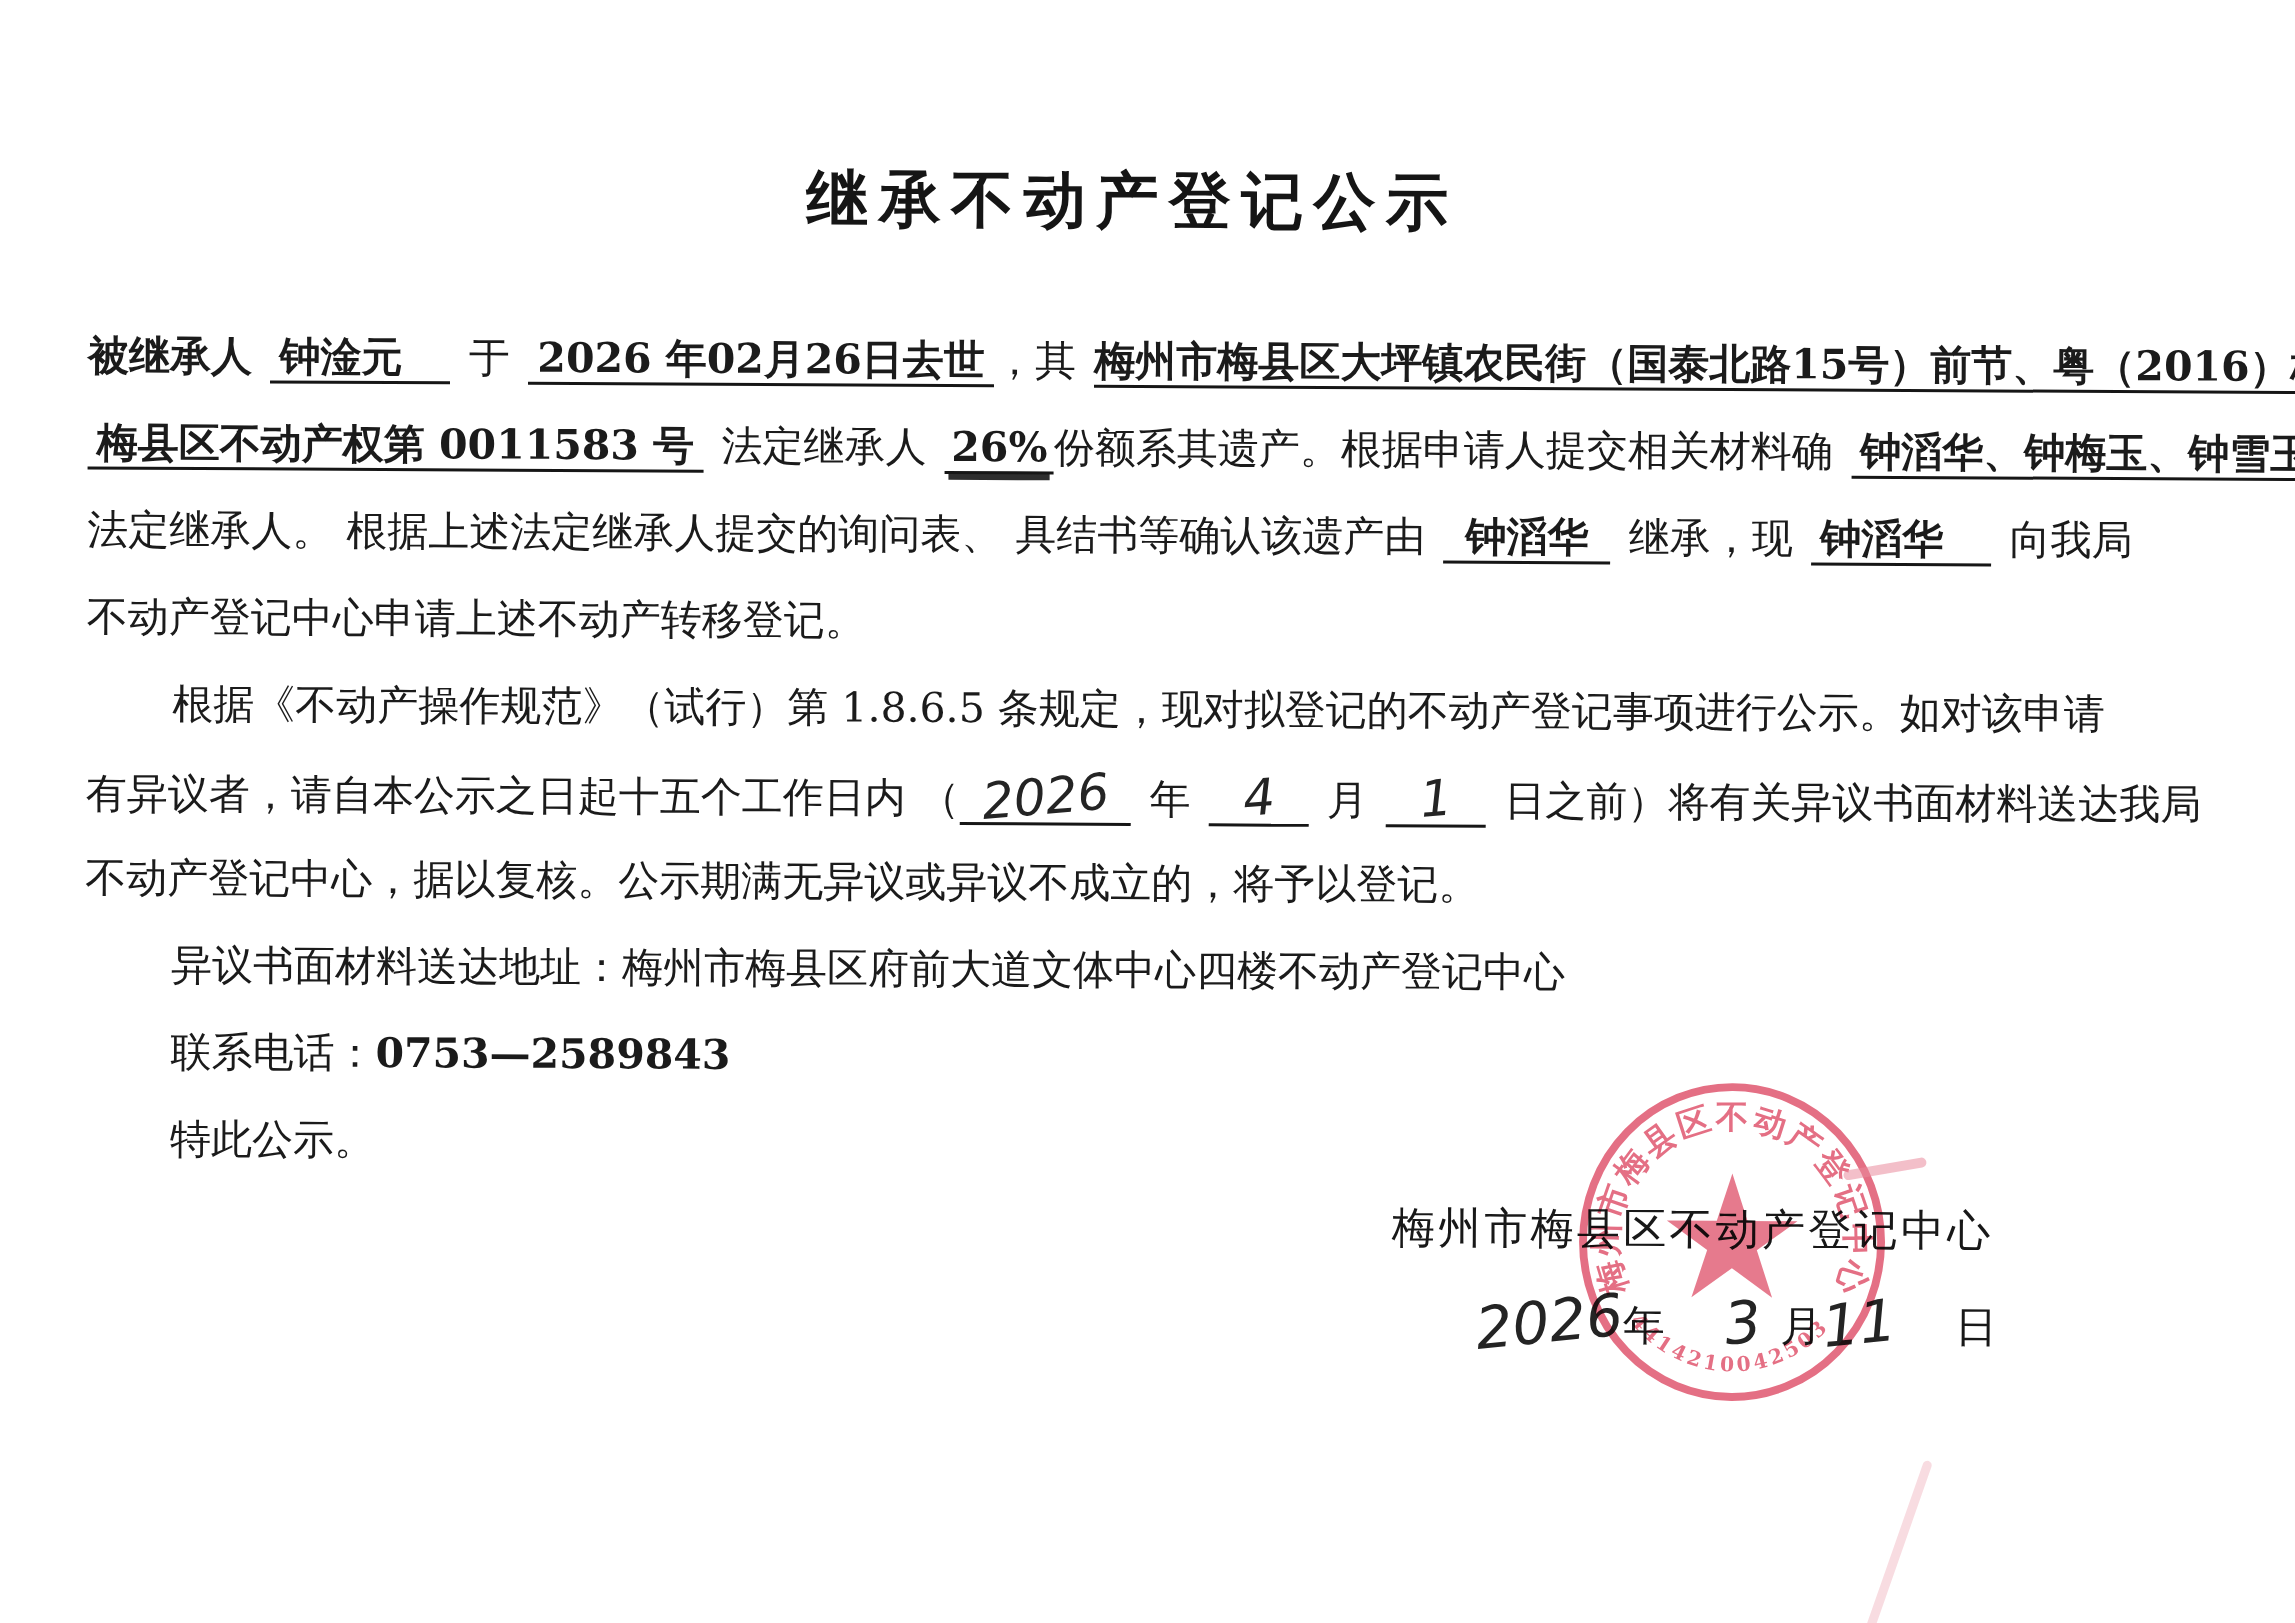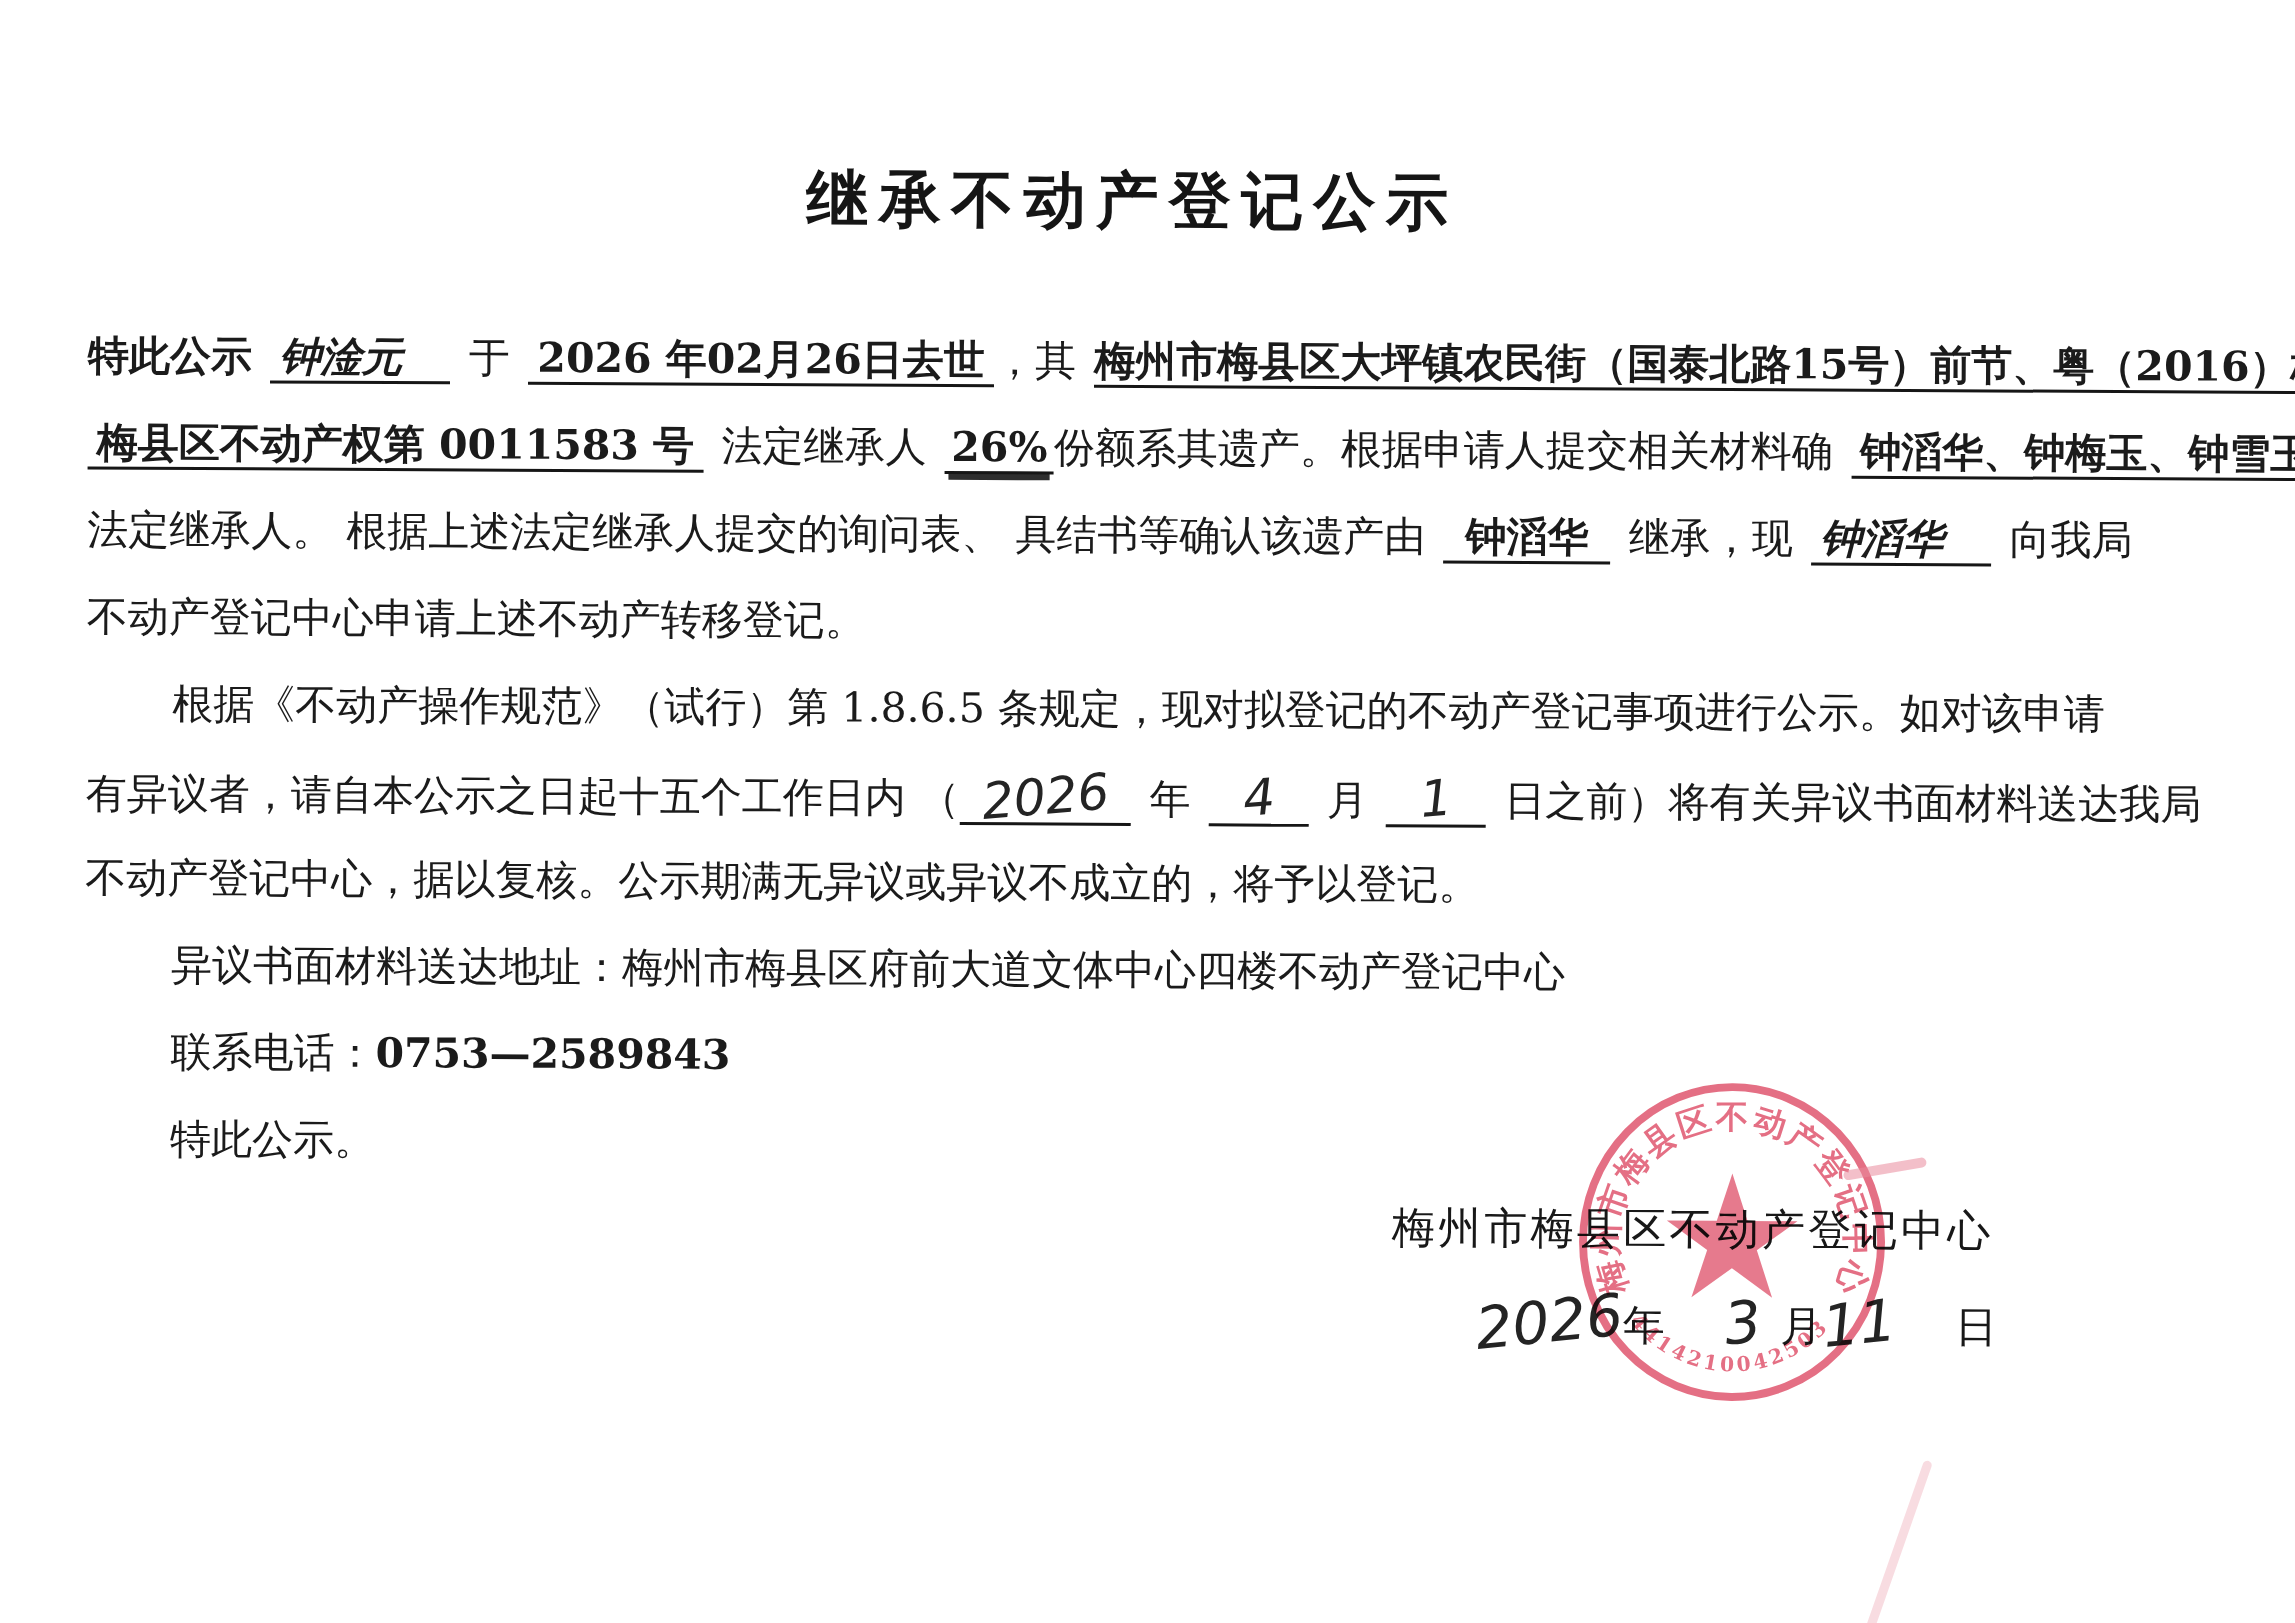--- a/index.html
+++ b/index.html
@@ -20,21 +20,21 @@
   }
   .line{
     position:absolute;left:89px;width:2134px;height:87px;line-height:87px;
     font-size:41px;white-space:nowrap;
   }
   .indent{padding-left:86px;}
   .b{font-weight:700;}
   .u{border-bottom:3.3px solid #161616;}
   .pad-s{padding:0 9.2px;}
   .pad-m{padding:0 22px;}
-  .pad-r{padding-right:48px;padding-left:9.2px;font-style:italic;}
+  .pad-r{padding-right:48px;padding-left:9.2px;}
   .gap-l{margin-left:18.3px;}
   .gap-r{margin-right:18.3px;}
   .share{border-bottom:3.3px solid #161616;box-shadow:0 9.8px 0 -3.9px #2e2e2e;padding:0 6.5px;}
   .blank{border-bottom:3.3px solid #161616;padding:0 34px;}
   .hw{
     display:inline-block;
     font-family:"DejaVu Sans",sans-serif;font-style:italic;font-weight:400;
     font-size:50px;transform:rotate(-5deg) translateY(1.3px);color:#242424;
   }
   .sig-org{
@@ -58,21 +58,21 @@
   .smear-2{left:1902px;top:1447px;width:8.5px;height:177px;transform:rotate(19deg);opacity:0.3;}
 </style>
 </head>
 <body>
 
 <div class="sheet">
 
   <h1 class="title">继承不动产登记公示</h1>
 
   <div class="line" style="top:313px;">
-    <span class="b gap-r">特此公示</span><span class="u pad-r b">钟淦元</span><span class="gap-l gap-r">于</span><span class="u pad-s b">2026 年02月26日去世</span><span class="gap-r">，其</span><span class="u b">梅州市梅县区大坪镇农民街（国泰北路15号）前节、粤（2016）梅州市</span>
+    <span class="b gap-r">被继承人</span><span class="u pad-r b">钟淦元</span><span class="gap-l gap-r">于</span><span class="u pad-s b">2026 年02月26日去世</span><span class="gap-r">，其</span><span class="u b">梅州市梅县区大坪镇农民街（国泰北路15号）前节、粤（2016）梅州市</span>
   </div>
 
   <div class="line" style="top:400px;">
     <span class="u pad-s b">梅县区不动产权第 0011583 号</span><span class="gap-l gap-r">法定继承人</span><span class="share b">26%</span><span>份额系其遗产。根据申请人提交相关材料确</span><span class="u pad-s b gap-l">钟滔华、钟梅玉、钟雪玉</span>
   </div>
 
   <div class="line" style="top:487px;">
     <span class="gap-r">法定继承人。 根据上述法定继承人提交的询问表、 具结书等确认该遗产由</span><span class="u pad-m b">钟滔华</span><span class="gap-l gap-r">继承，现</span><span class="u pad-r b">钟滔华</span><span class="gap-l">向我局</span>
   </div>
 

